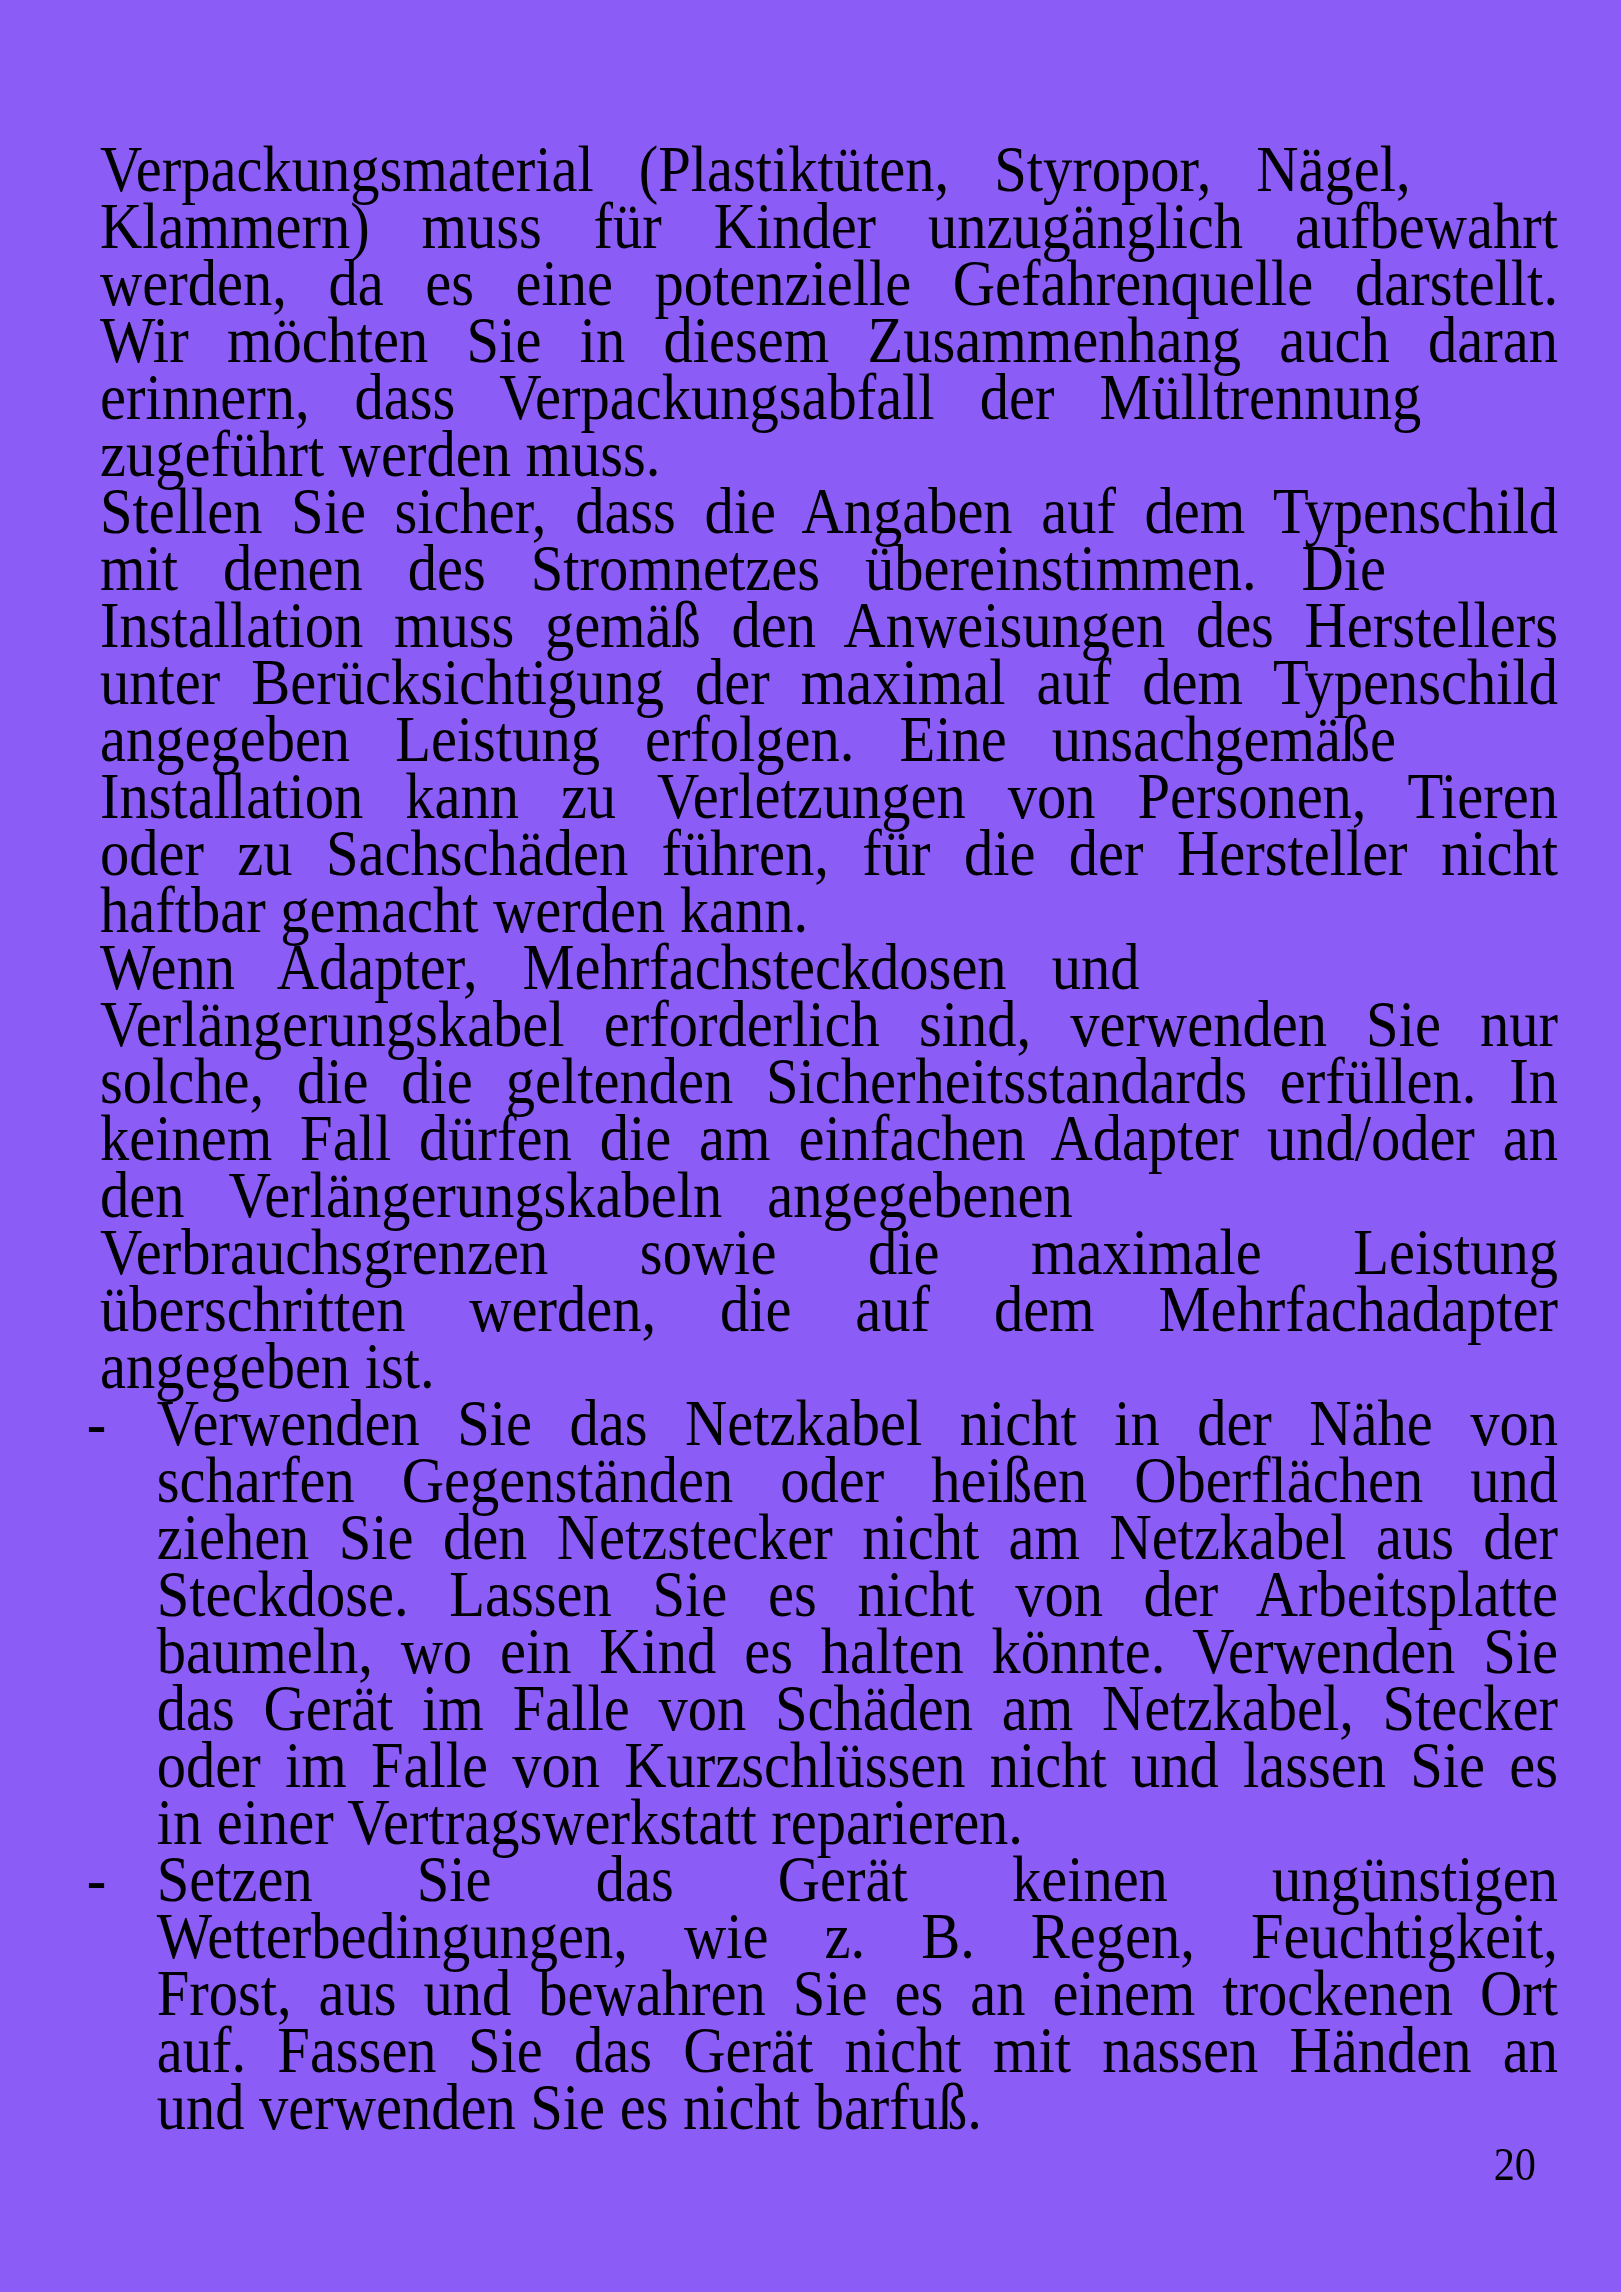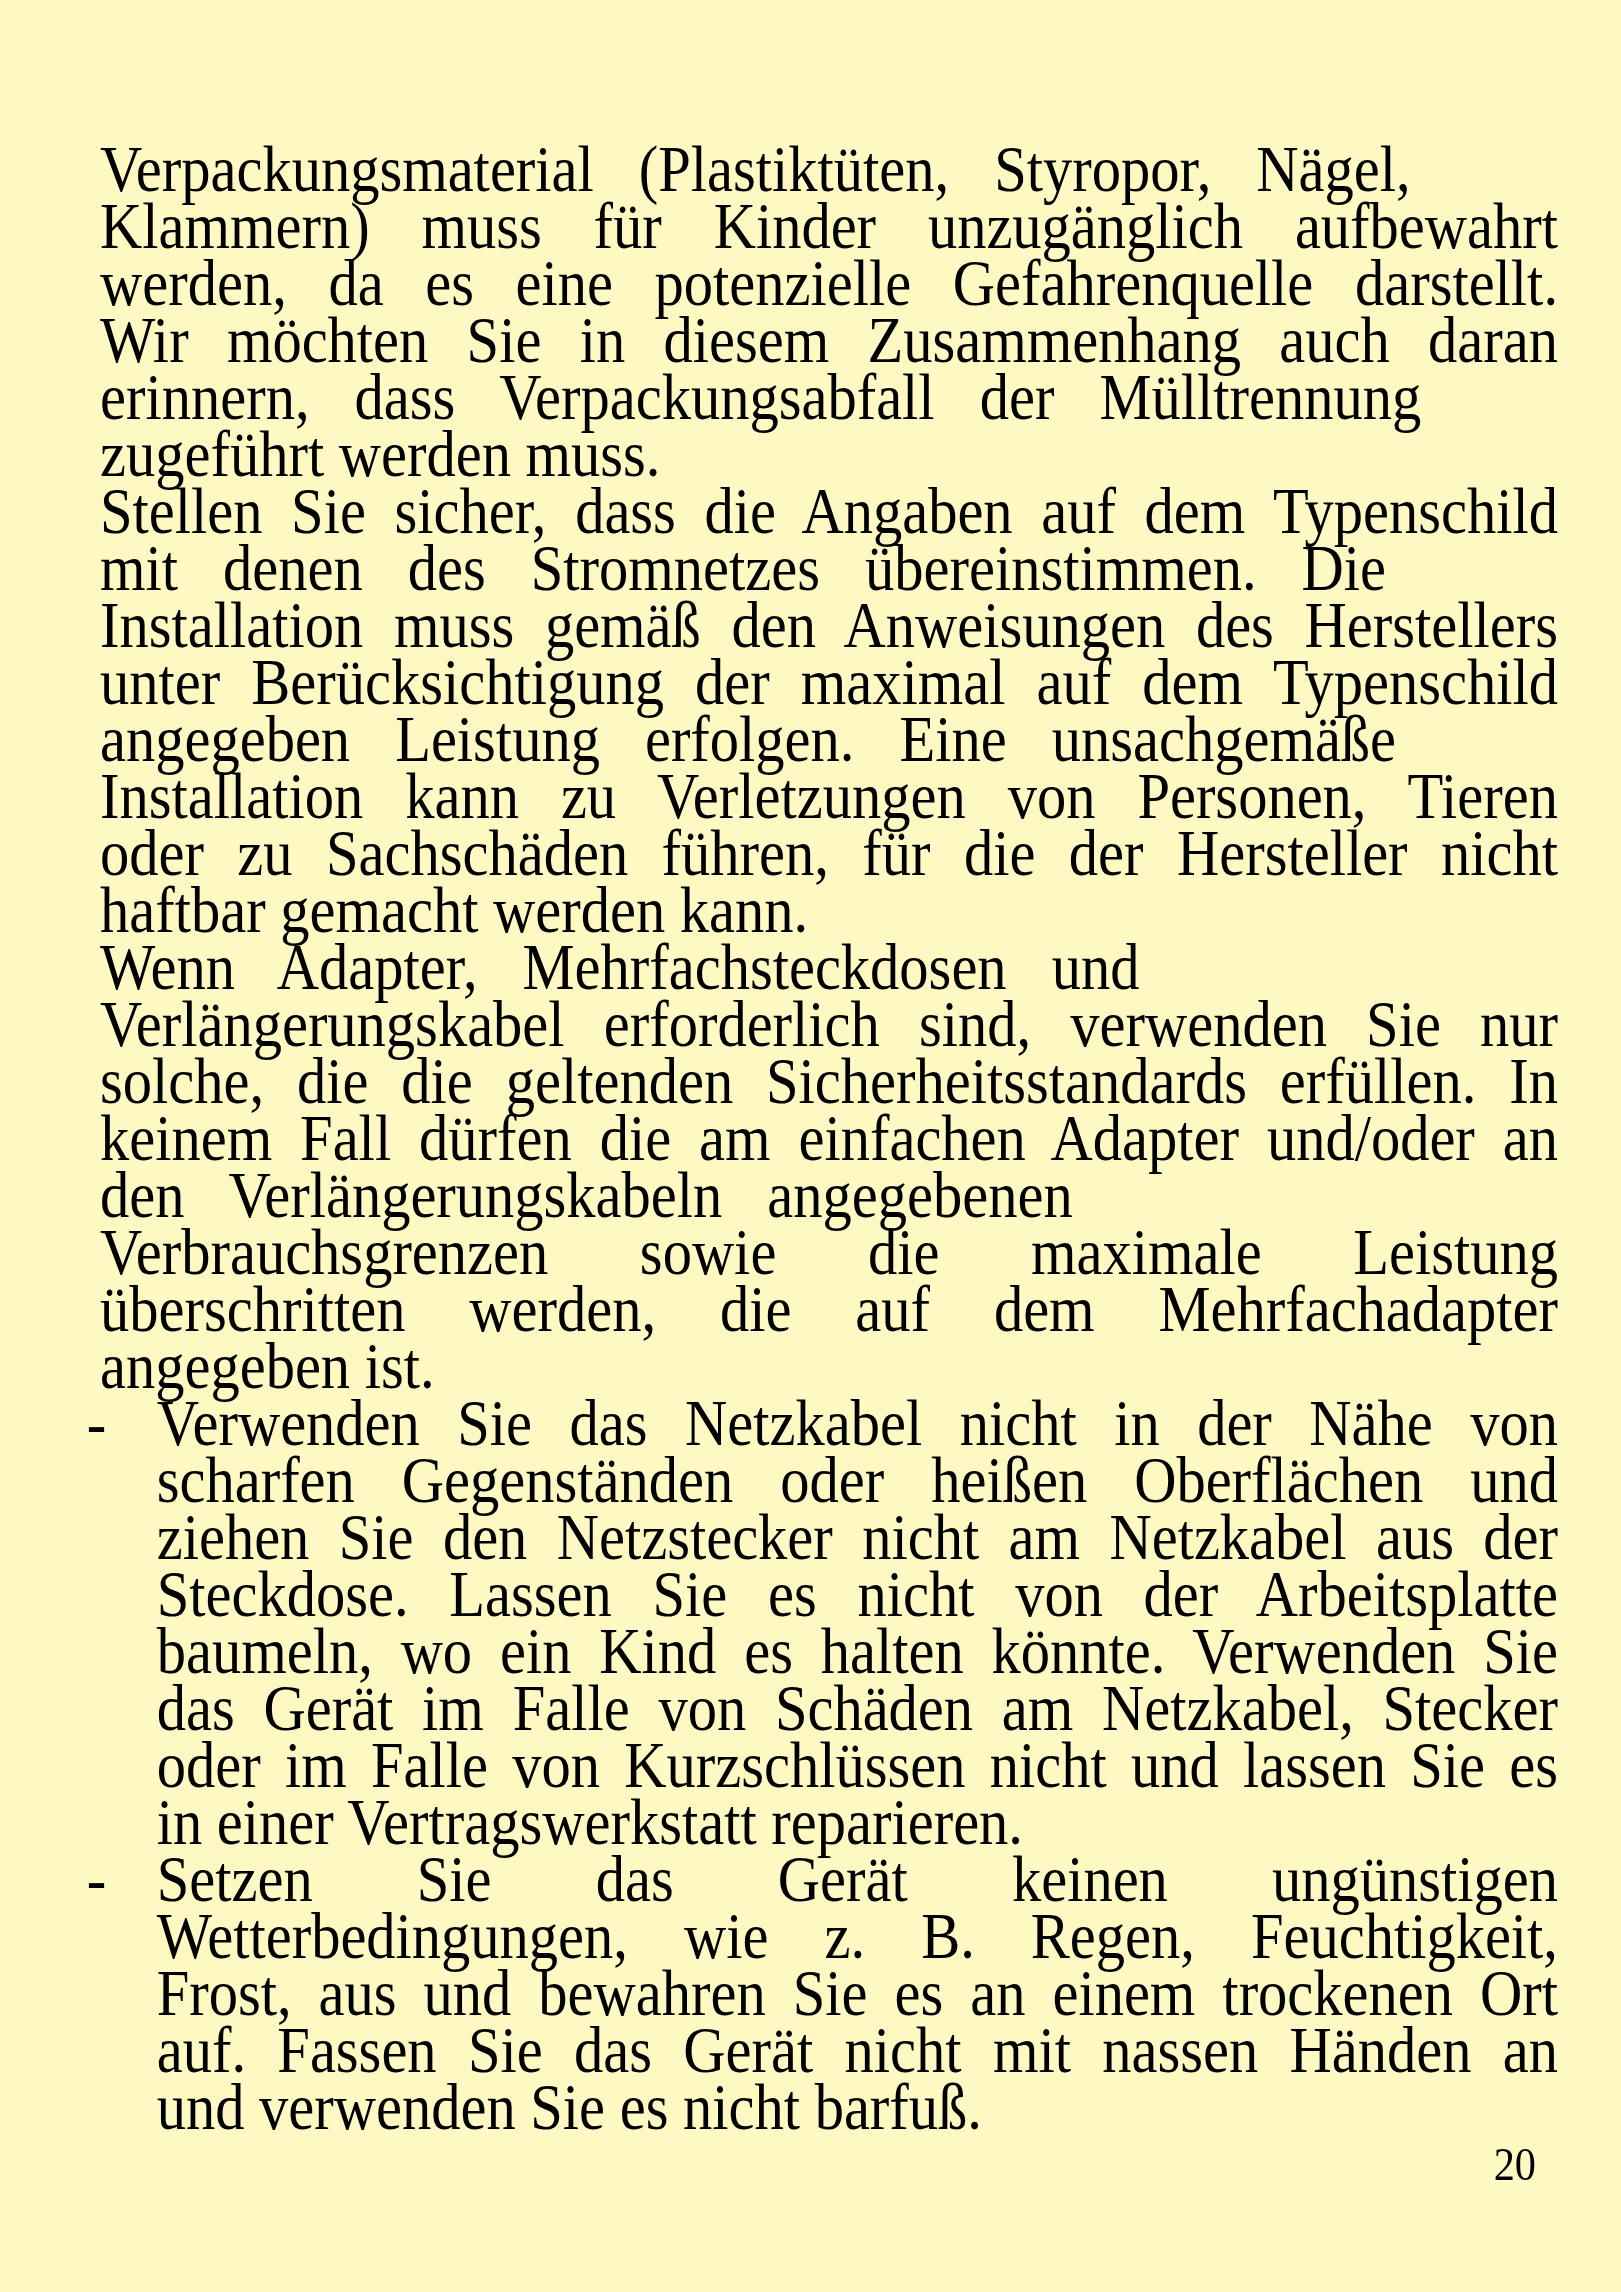--- a/index.html
+++ b/index.html
@@ -4,21 +4,21 @@
 <style>
   html, body {
     margin: 0;
     padding: 0;
     background: #ffffff;
   }
   .page {
     position: relative;
     width: 1621px;
     height: 2293px;
-    background: #fef9c3;
+    background: #8b5cf6;
     color: #000000;
     overflow: hidden;
   }
   
   .scale {
     position: absolute;
     left: 100px;
     top: 141px;
     width: 1620px;
     transform: scaleX(0.9);

